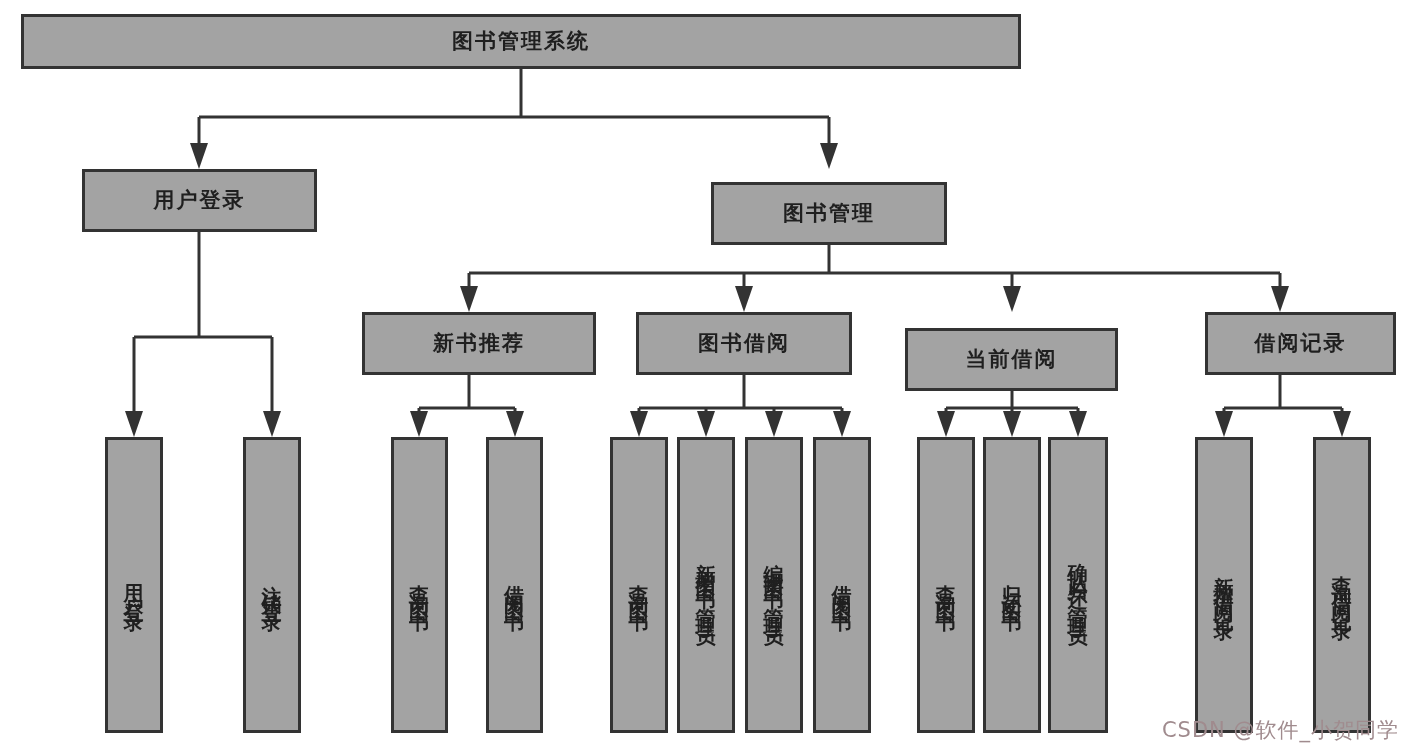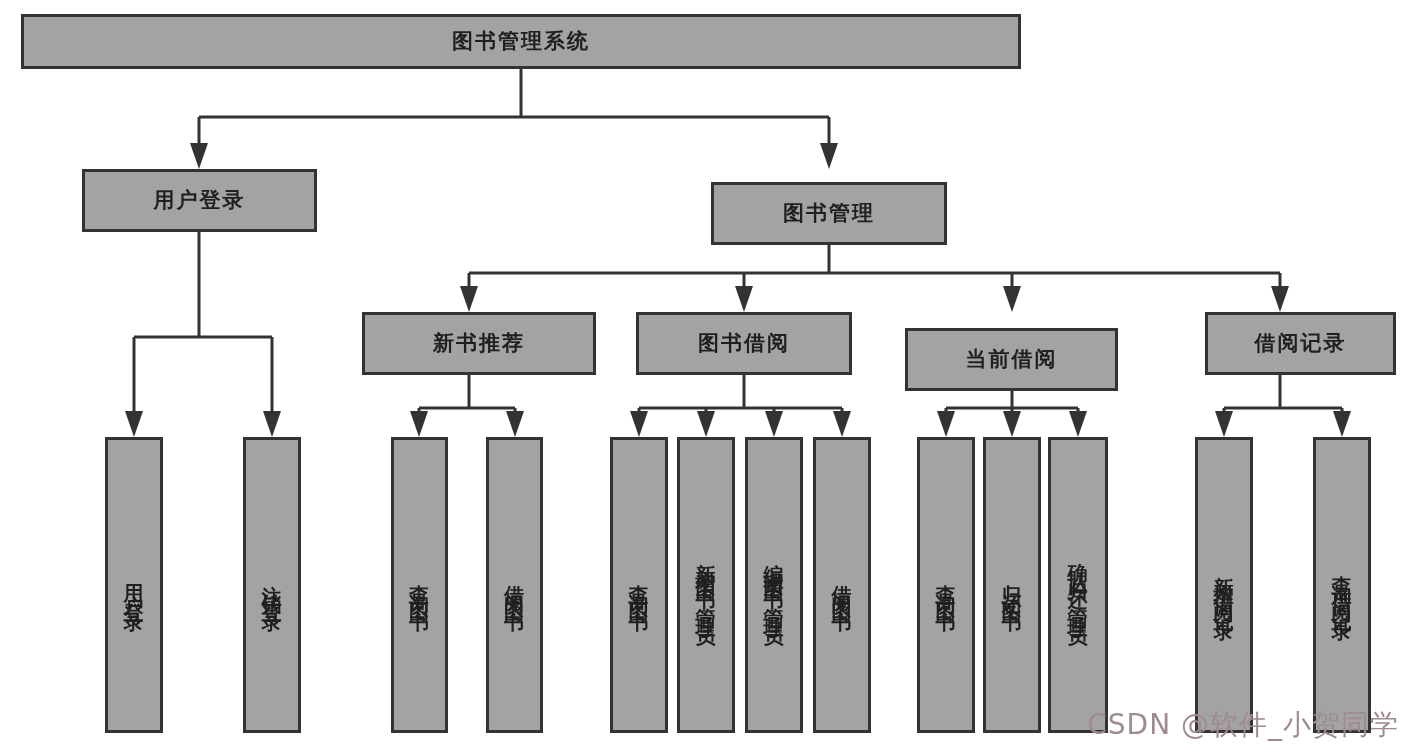--- a/index.html
+++ b/index.html
@@ -30,21 +30,21 @@
     writing-mode:vertical-rl;
     text-orientation:mixed;
     font-size:20px;
     letter-spacing:9px;
     padding-top:4px;
   }
   #watermark{
     position:absolute;
     right:6px;
     bottom:3px;
-    font-size:28px;
+    font-size:21px;
     letter-spacing:1px;
     color:#a08b8e;
     white-space:nowrap;
   }
 </style>
 </head>
 <body>
 
 <div id="canvas">
 

